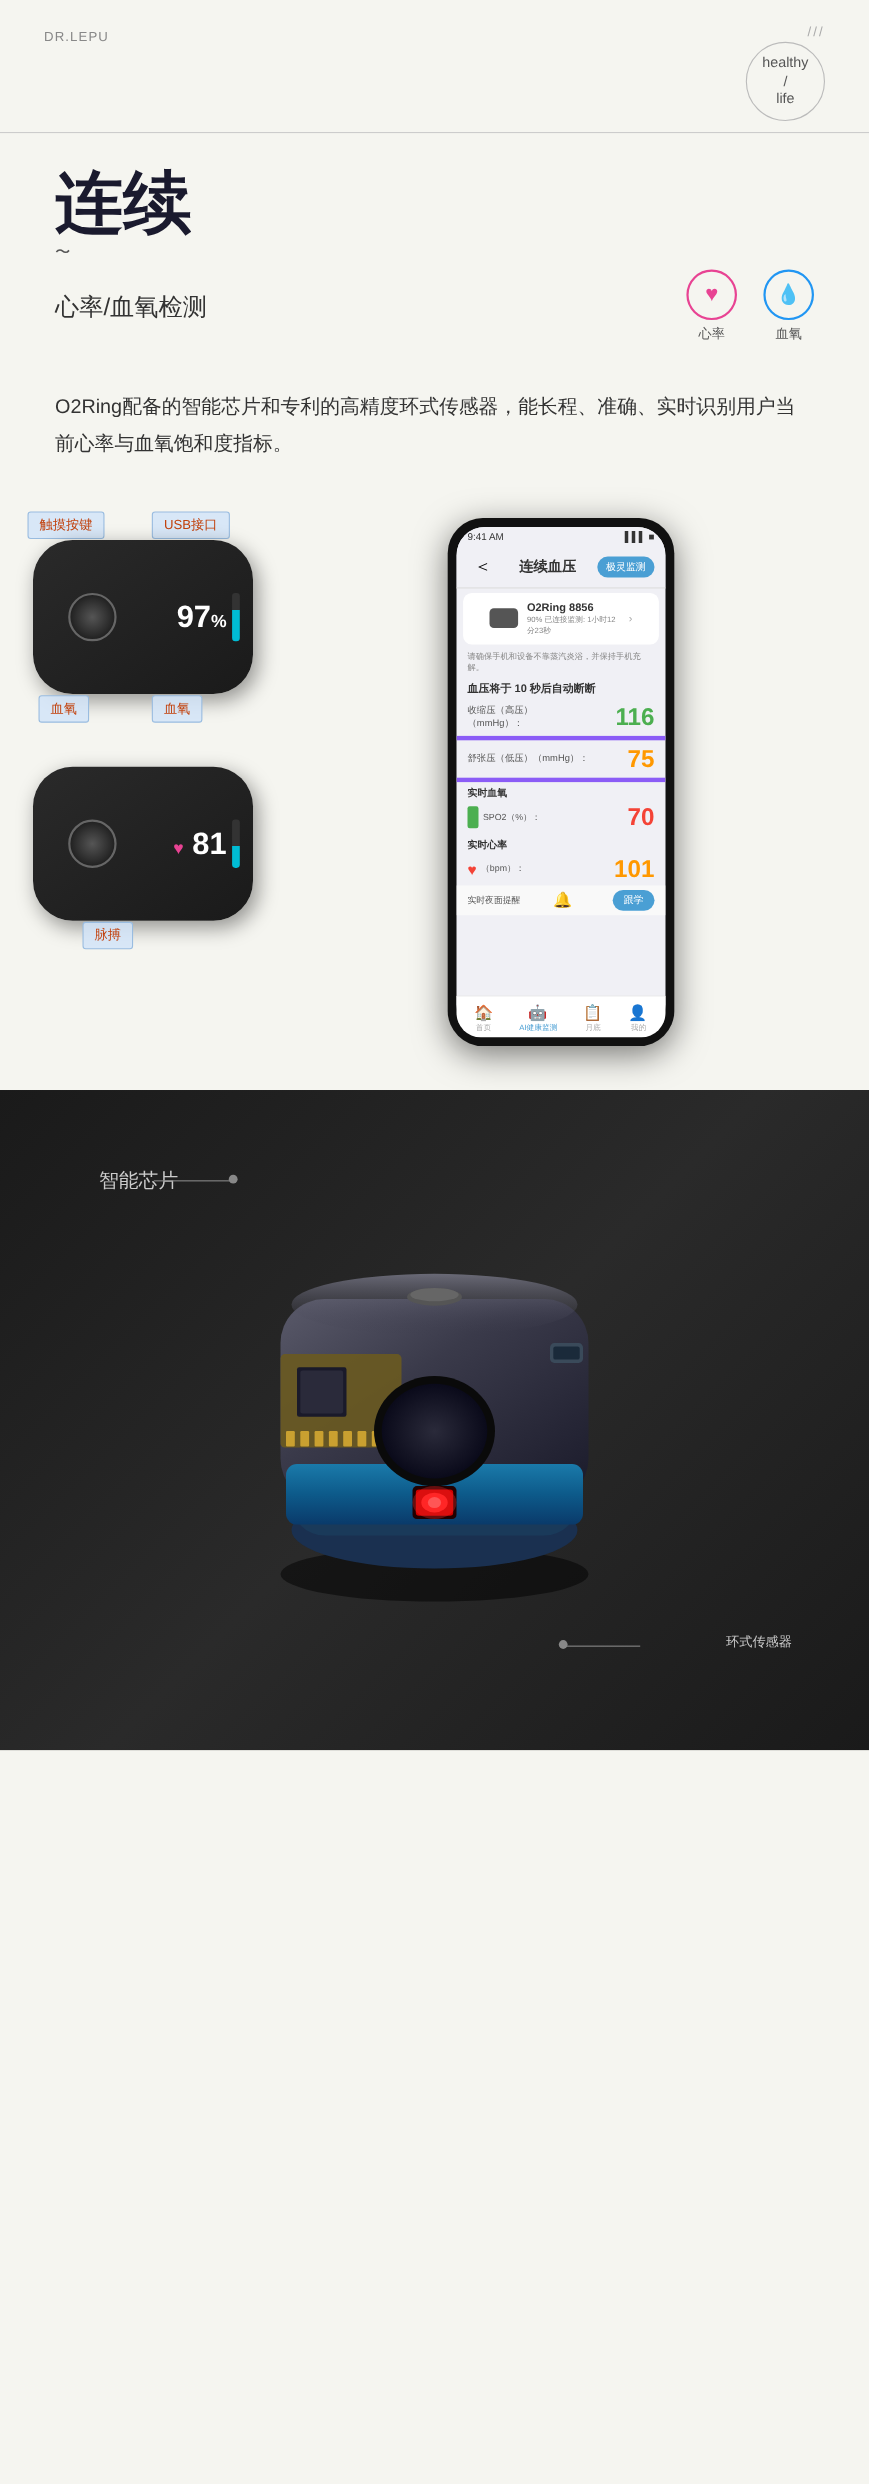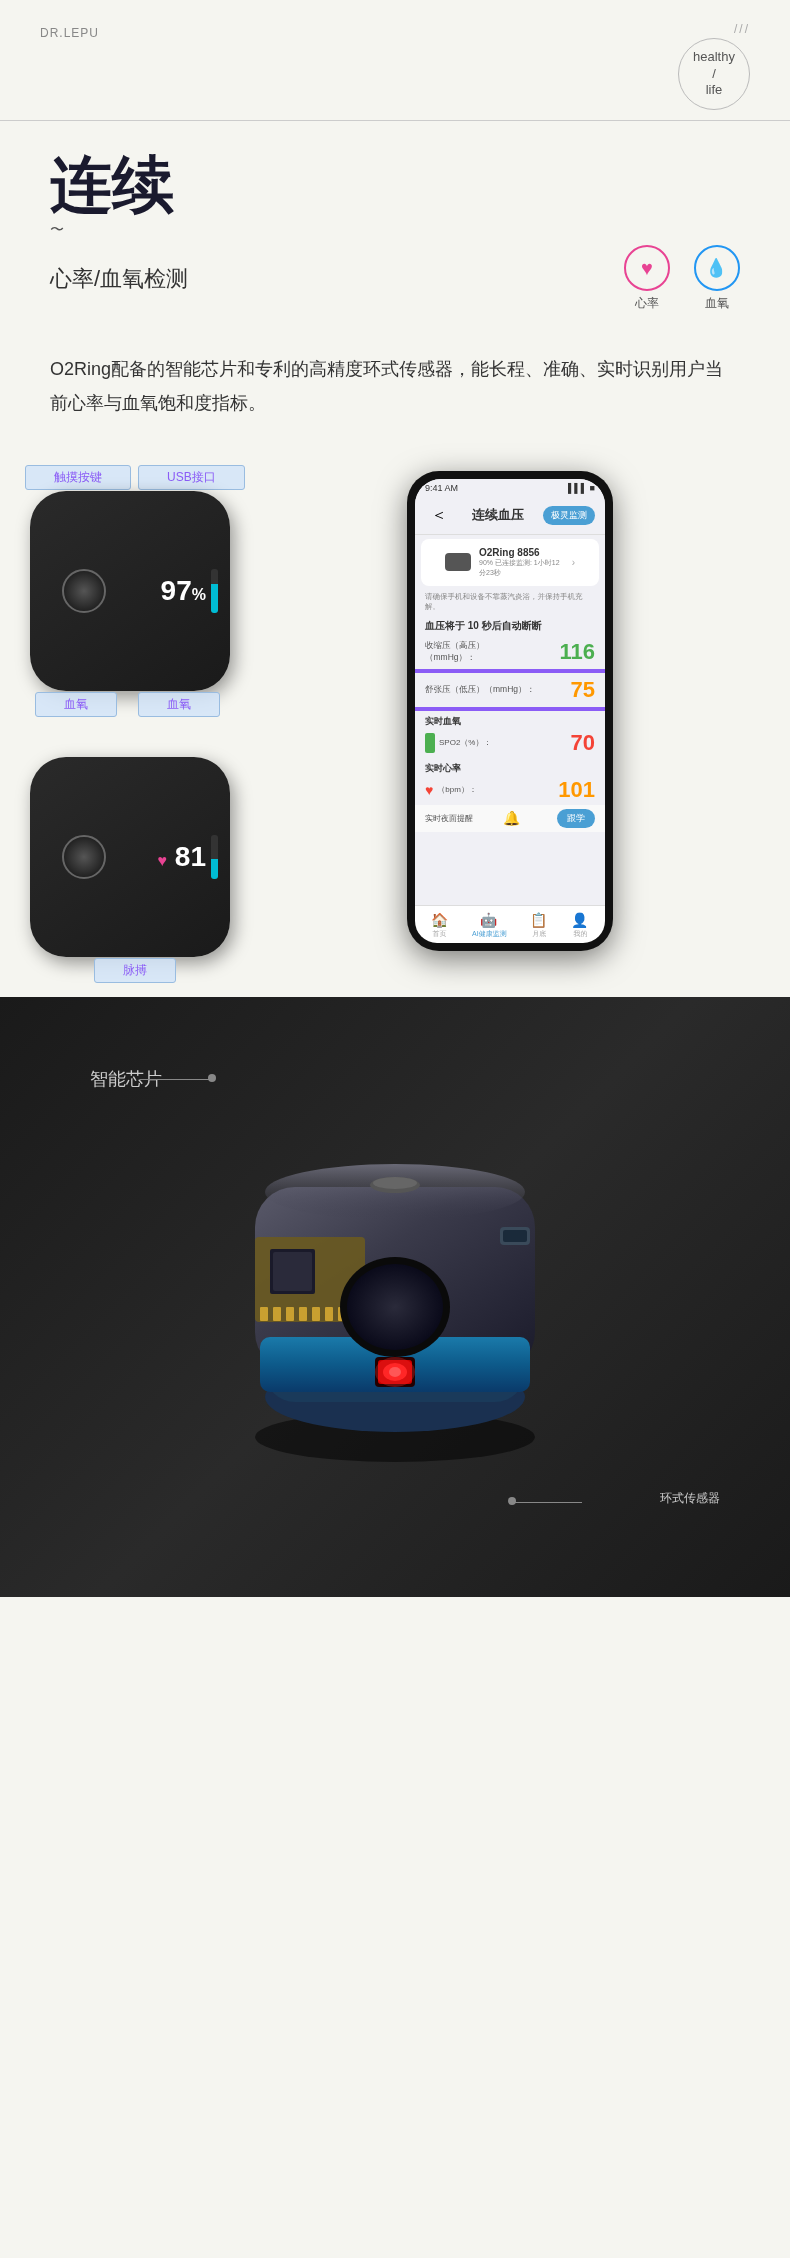--- a/index.html
+++ b/index.html
@@ -110,21 +110,21 @@
     .description {
       padding: 30px 50px 20px 50px;
       font-size: 18px;
       color: #333;
       line-height: 1.9;
     }
 
     
     .ring-device {
       width: 200px;
-      height: 200px;
+      height: 140px;
       border-radius: 36px;
       background: linear-gradient(145deg, #2a2a2a, #1a1a1a);
       display: flex;
       align-items: center;
       justify-content: center;
       position: relative;
       box-shadow: 4px 6px 18px rgba(0,0,0,0.4);
     }
     .ring-sensor {
       width: 44px;
@@ -368,23 +368,23 @@
       display: flex;
       flex-direction: column;
       gap: 50px;
       width: 200px;
     }
 
     .float-label {
       position: absolute;
       background: rgba(210, 228, 248, 0.85);
       border: 1px solid #99bce0;
-      color: #8b5cf6;
+      color: #c2410c;
       font-size: 12px;
-      padding: 3px 28px;
+      padding: 3px 10px;
       border-radius: 3px;
       white-space: nowrap;
     }
 
     .right-column {
       flex: 1;
     }
   </style>
 </head>
 <body>
@@ -470,21 +470,21 @@
           <div class="ring-sensor"></div>
           <div class="ring-display">
             <span class="ring-value">
               <span style="font-size:16px; color:#e84393;">♥</span>
               <span>81</span>
             </span>
           </div>
           <div class="ring-bar" style="position:absolute; right:12px; top:50%; transform:translateY(-50%); width:7px; height:44px; background: linear-gradient(to top, #00bcd4 45%, #333 45%); border-radius:3px;"></div>
         </div>
 
-        <div class="float-label" style="bottom:-26px; left:64px;margin-top:36px;">
+        <div class="float-label" style="bottom:-26px; left:45px;margin-top:36px;">
           <span>脉搏</span>
         </div>
       </div>
 
     </div>
 
     <div class="right-column">
       <div class="phone-container">
         <div class="phone">
           <div class="phone-screen">

